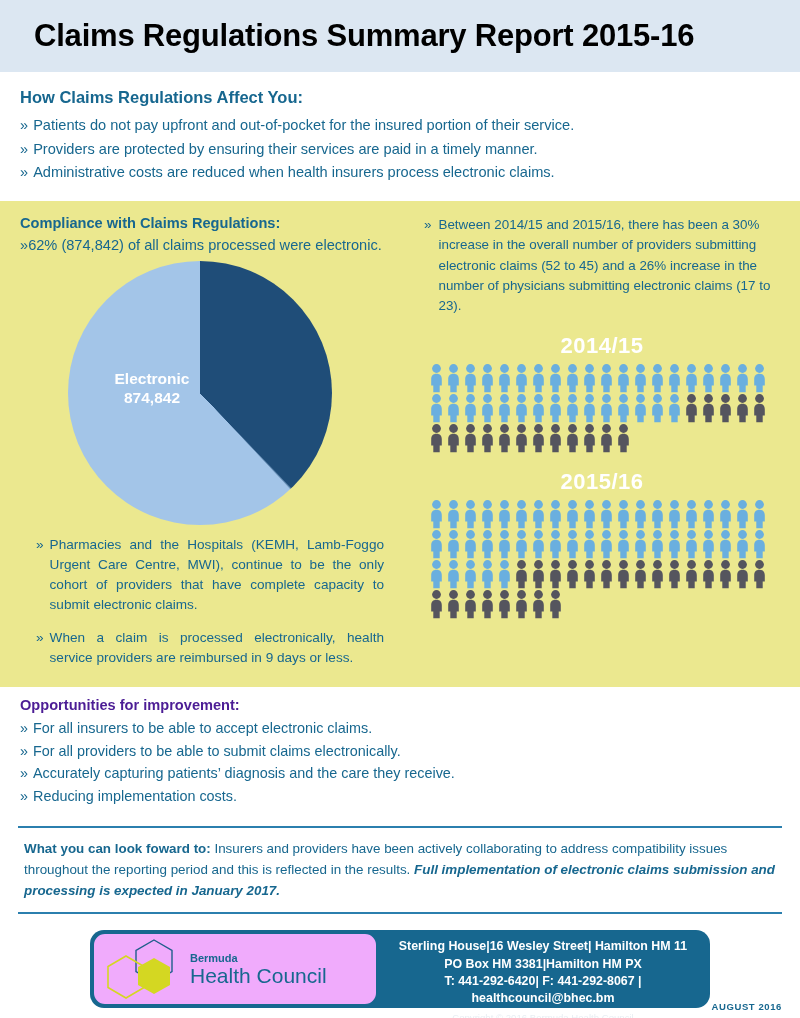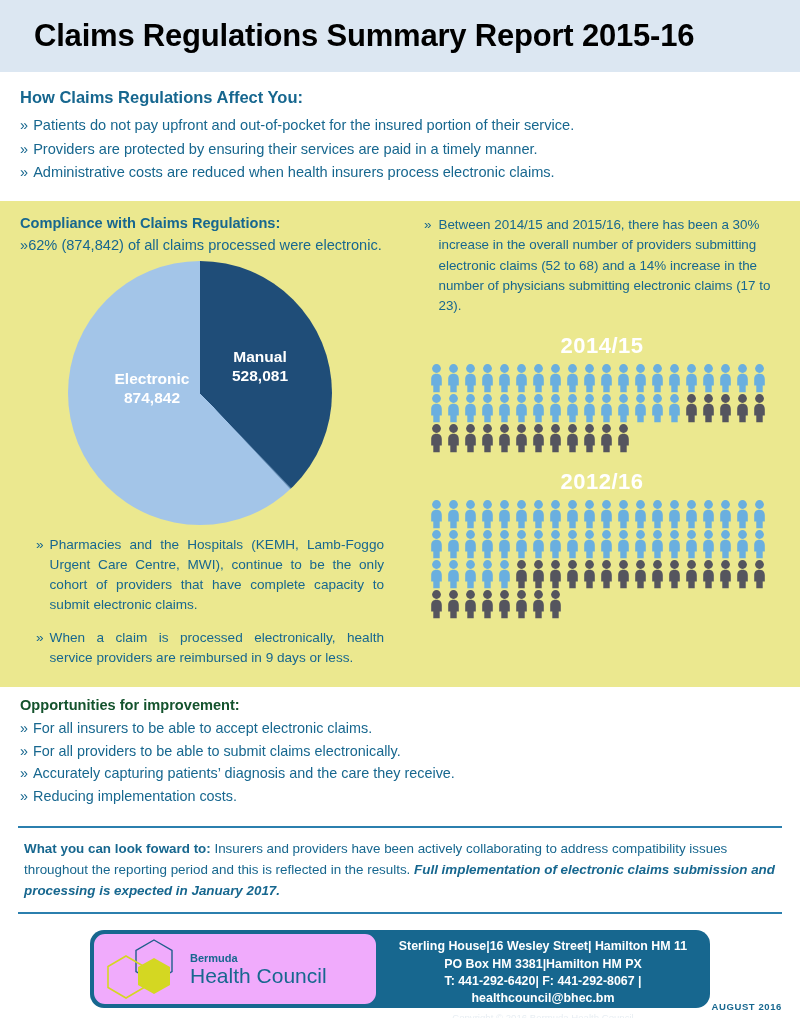--- a/index.html
+++ b/index.html
@@ -138,21 +138,21 @@
   }
   .pictorow svg{display:block;}
   
   .opps{
     padding:10px 20px 4px 20px;
   }
   .opps h3{
     margin:0 0 4px 0;
     font-size:14.6px;
     font-weight:bold;
-    color:#14532d;
+    color:#4c1d95;
   }
   .opps .bullet{font-size:14.4px;line-height:1.58;}
   
   .forward{
     margin:14px 18px 0 18px;
     border-top:2px solid #2b7fae;
     border-bottom:2px solid #2b7fae;
     padding:10px 4px 11px 6px;
     font-size:13.4px;
     line-height:1.58;
@@ -236,24 +236,20 @@
 
   <div class="left-col">
     <h3>Compliance with Claims Regulations:</h3>
     <div class="sub">
       <span class="gt">»</span>
       <span>62% (874,842) of all claims processed were electronic.</span>
     </div>
 
     <div class="pie-wrap">
       <div class="pie"></div>
-      <div class="pie-label manual">
-        <div>Manual</div>
-        <div>528,081</div>
-      </div>
       <div class="pie-label electronic">
         <div>Electronic</div>
         <div>874,842</div>
       </div>
     </div>
 
     <div class="left-notes">
       <div class="note">
         <span class="gt">»</span>
         <span class="note-body">Pharmacies and the Hospitals (KEMH, Lamb-Foggo Urgent Care Centre, MWI), continue to be the only cohort of providers that have complete capacity to submit electronic claims.</span>
@@ -261,21 +257,21 @@
       <div class="note">
         <span class="gt">»</span>
         <span class="note-body">When a claim is processed electronically, health service providers are reimbursed in 9 days or less.</span>
       </div>
     </div>
   </div>
 
   <div class="right-col">
     <div class="right-intro">
       <span class="gt">»</span>
-      <span>Between 2014/15 and 2015/16, there has been a 30% increase in the overall number of providers submitting electronic claims (52 to 68) and a 14% increase in the number of physicians submitting electronic claims (17 to 23).</span>
+      <span>Between 2014/15 and 2015/16, there has been a 30% increase in the overall number of providers submitting electronic claims (52 to 45) and a 26% increase in the number of physicians submitting electronic claims (17 to 23).</span>
     </div>
 
     <div>
       <div class="year-label">2014/15</div>
       <div id="picto-2014">
           <div class="pictorow">
             <svg width="17" height="30" viewBox="0 0 17 30">
               <circle cx="8.5" cy="5.5" r="4.4" fill="#6aafdf"></circle>
               <path d="M8.5 10.8c-3.6 0-5.3 2.1-5.3 5.6v6.2h2.1v6.6h6.4v-6.6h2.1v-6.2c0-3.5-1.7-5.6-5.3-5.6z" fill="#6aafdf"></path>
             </svg>
@@ -485,21 +481,21 @@
             </svg>
             <svg width="17" height="30" viewBox="0 0 17 30">
               <circle cx="8.5" cy="5.5" r="4.4" fill="#55555e"></circle>
               <path d="M8.5 10.8c-3.6 0-5.3 2.1-5.3 5.6v6.2h2.1v6.6h6.4v-6.6h2.1v-6.2c0-3.5-1.7-5.6-5.3-5.6z" fill="#55555e"></path>
             </svg>
           </div>
         </div>
     </div>
 
     <div>
-      <div class="year-label">2012/16</div>
+      <div class="year-label">2015/16</div>
       <div id="picto-2015">
           <div class="pictorow">
             <svg width="17" height="30" viewBox="0 0 17 30">
               <circle cx="8.5" cy="5.5" r="4.4" fill="#6aafdf"></circle>
               <path d="M8.5 10.8c-3.6 0-5.3 2.1-5.3 5.6v6.2h2.1v6.6h6.4v-6.6h2.1v-6.2c0-3.5-1.7-5.6-5.3-5.6z" fill="#6aafdf"></path>
             </svg>
             <svg width="17" height="30" viewBox="0 0 17 30">
               <circle cx="8.5" cy="5.5" r="4.4" fill="#6aafdf"></circle>
               <path d="M8.5 10.8c-3.6 0-5.3 2.1-5.3 5.6v6.2h2.1v6.6h6.4v-6.6h2.1v-6.2c0-3.5-1.7-5.6-5.3-5.6z" fill="#6aafdf"></path>
             </svg>

